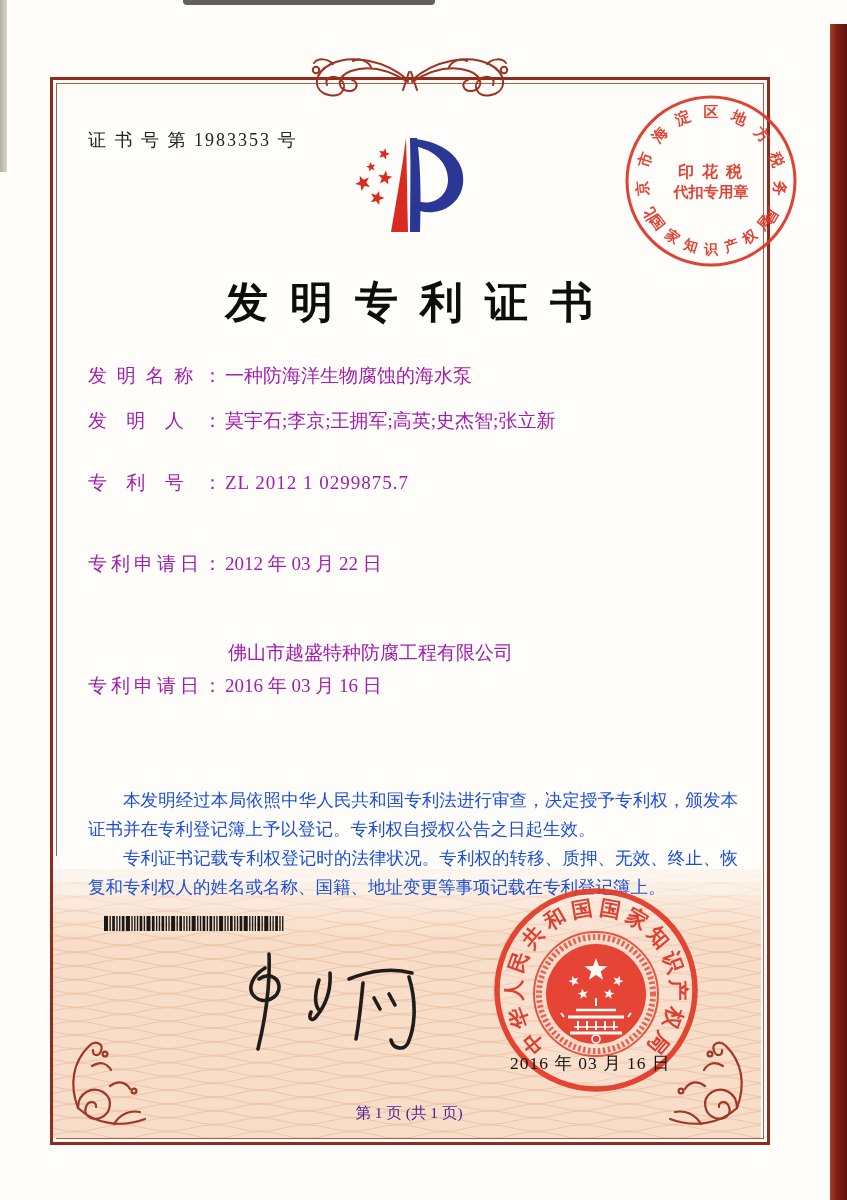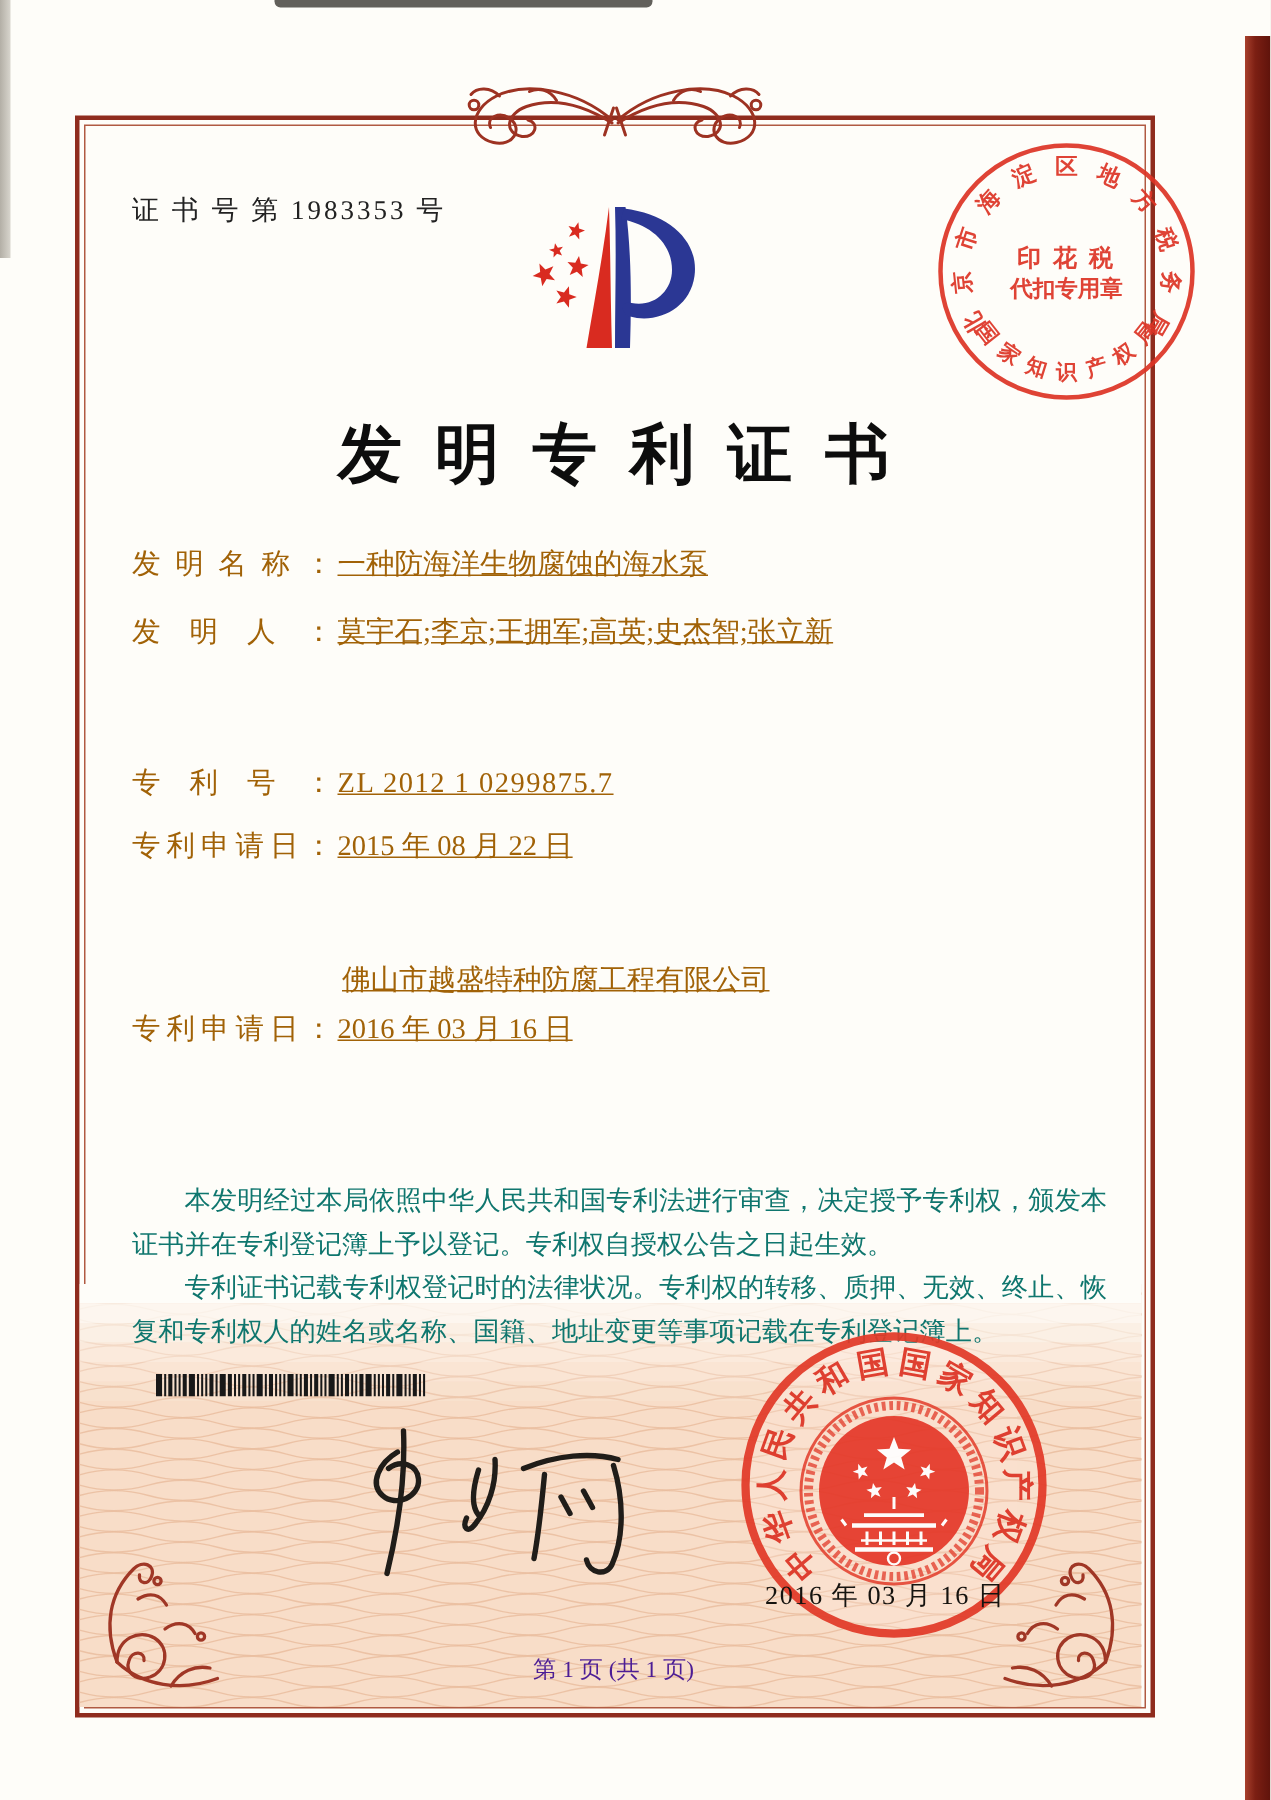--- a/index.html
+++ b/index.html
@@ -14,26 +14,26 @@
     background:linear-gradient(90deg,#a8402c,#7c1f13 40%,#5f130b);}
   
   .frame{position:absolute;left:50px;top:77px;width:714px;height:1062px;
     border:3px solid #8f2c1e;background:transparent;}
   .frame-inner{position:absolute;left:3px;top:3px;right:3px;bottom:3px;border:1px solid #b05a42;}
   
   .certno{position:absolute;left:88px;top:128px;font-size:18px;letter-spacing:2px;color:#222;}
   .title{position:absolute;left:50px;top:250px;width:718px;text-align:center;
     font-size:43px;font-weight:bold;color:#0d0d0d;letter-spacing:22px;padding-left:22px;
     box-sizing:border-box;}
-  .field{position:absolute;left:88px;font-size:19px;color:#a16207;white-space:nowrap;text-decoration:underline;}
+  .field{position:absolute;left:88px;font-size:19px;color:#a21caf;white-space:nowrap;}
   .flabel{display:inline-block;width:134px;text-align:justify;text-align-last:justify;}
   .fvalue{margin-left:3px;}
   .field-cont{left:225px;}
   .paras{position:absolute;left:88px;top:704px;width:650px;font-size:17.5px;line-height:29px;
-    color:#0f766e;text-align:justify;}
+    color:#1d4ed8;text-align:justify;}
   .paras p{margin:0;text-indent:2em;}
   .seal-date{position:absolute;left:510px;top:1051px;font-size:17.5px;letter-spacing:1px;
     color:#15130f;z-index:6;}
   .footer{position:absolute;left:50px;top:1103px;width:718px;text-align:center;
     font-size:15.5px;color:#4c1d95;z-index:5;}
   
   .waves{position:absolute;left:53px;top:856px;z-index:0;}
   .logo{position:absolute;left:350px;top:130px;}
   .stamp{position:absolute;left:623px;top:93px;z-index:3;opacity:.92;}
   .bigseal{position:absolute;left:490px;top:884px;z-index:4;opacity:.93;}
@@ -293,25 +293,25 @@
 
   <div class="certno content">证 书 号 第 1983353 号</div>
   <div class="title content">发明专利证书</div>
 
   <div class="field" style="top:363px">
     <span class="flabel">发明名称：</span><span class="fvalue">一种防海洋生物腐蚀的海水泵</span>
   </div>
   <div class="field" style="top:408px">
     <span class="flabel">发明人：</span><span class="fvalue">莫宇石;李京;王拥军;高英;史杰智;张立新</span>
   </div>
-  <div class="field" style="top:509px">
+  <div class="field" style="top:470px">
     <span class="flabel">专利号：</span><span class="fvalue" style="letter-spacing:1px">ZL 2012 1 0299875.7</span>
   </div>
   <div class="field" style="top:551px">
-    <span class="flabel">专利申请日：</span><span class="fvalue">2015 年 08 月 22 日</span>
+    <span class="flabel">专利申请日：</span><span class="fvalue">2012 年 03 月 22 日</span>
   </div>
   <div class="field field-cont" style="top:640px">
     <span class="fvalue">佛山市越盛特种防腐工程有限公司</span>
   </div>
   <div class="field" style="top:673px">
     <span class="flabel">专利申请日：</span><span class="fvalue">2016 年 03 月 16 日</span>
   </div>
 
   <div class="paras content">
     <p>本发明经过本局依照中华人民共和国专利法进行审查，决定授予专利权，颁发本证书并在专利登记簿上予以登记。专利权自授权公告之日起生效。</p>

